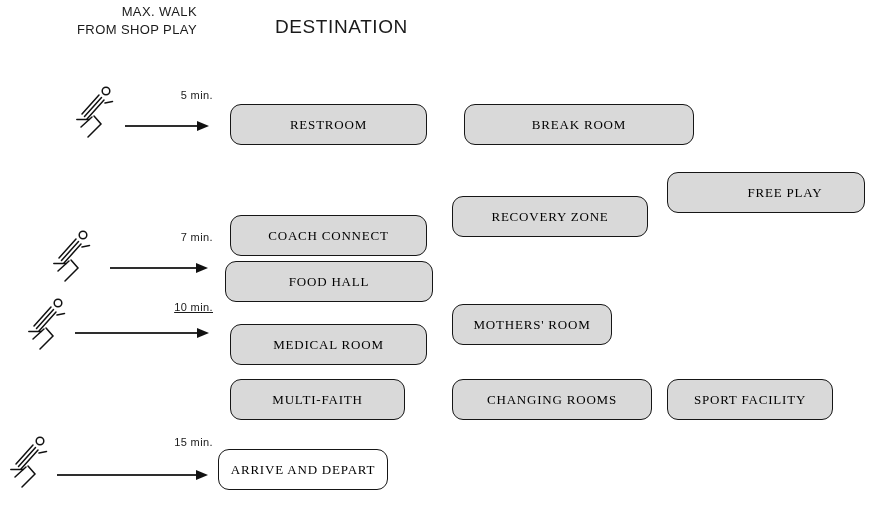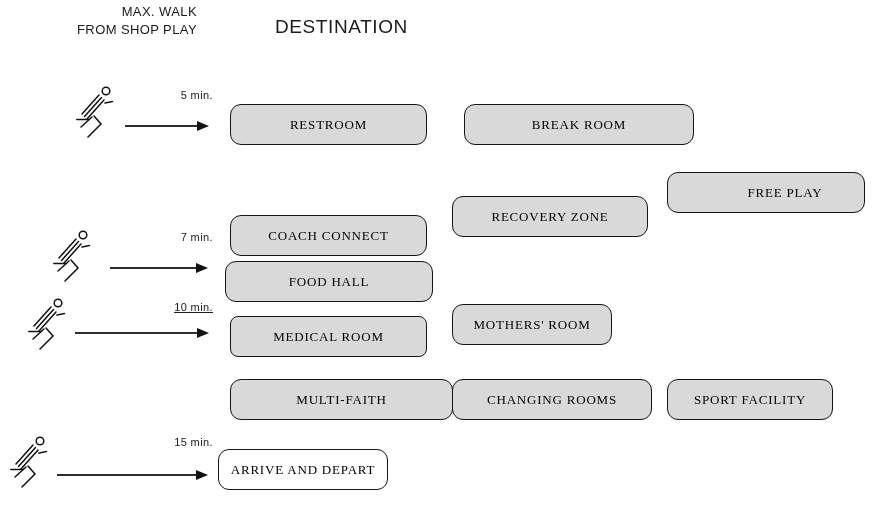--- a/index.html
+++ b/index.html
@@ -146,22 +146,22 @@
 
   <div class="box" style="left:230px; top:104px; width:197px;">RESTROOM</div>
   <div class="box" style="left:464px; top:104px; width:230px;">BREAK ROOM</div>
 
   <div class="box" style="left:230px; top:172px; width:197px;margin-top:43px;">COACH CONNECT</div>
   <div class="box" style="left:452px; top:172px; width:196px;margin-top:24px;">RECOVERY ZONE</div>
   <div class="box" style="left:667px; top:172px; width:198px;padding-left:38px;">FREE PLAY</div>
 
   <div class="box" style="left:225px; top:241px; width:208px;margin-top:20px;">FOOD HALL</div>
 
-  <div class="box" style="left:230px; top:316px; width:197px;border-radius:8px;">MEDICAL ROOM</div>
+  <div class="box" style="left:230px; top:324px; width:197px;">MEDICAL ROOM</div>
   <div class="box" style="left:452px; top:304px; width:160px;">MOTHERS' ROOM</div>
 
-  <div class="box" style="left:230px; top:379px; width:223px;">MULTI-FAITH</div>
+  <div class="box" style="left:230px; top:379px; width:175px;">MULTI-FAITH</div>
   <div class="box" style="left:452px; top:379px; width:200px;">CHANGING ROOMS</div>
   <div class="box" style="left:667px; top:379px; width:166px;">SPORT FACILITY</div>
 
   <div class="box outline" style="left:218px; top:449px; width:170px;">ARRIVE AND DEPART</div>
 
 </div>
 
 </body></html>

